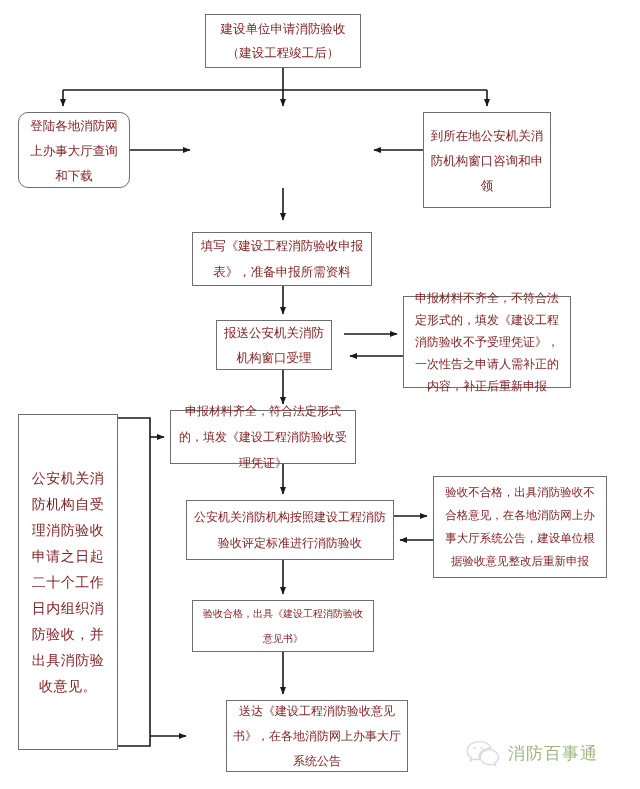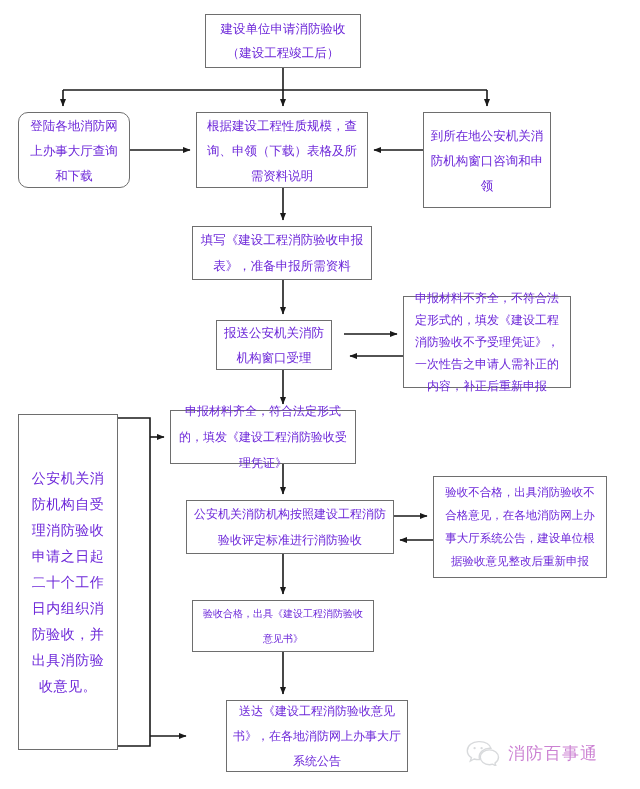--- a/index.html
+++ b/index.html
@@ -25,39 +25,39 @@
   }
   .node {
     position: absolute;
     box-sizing: border-box;
     border: 1px solid #6e6e6e;
     background: #ffffff;
     display: flex;
     align-items: center;
     justify-content: flex-start;
     text-align: center;
-    color: #6d28d9;
+    color: #7f1d1d;
     z-index: 2;
   }
   .node .txt {
     display: block;
     width: 100%;
     padding: 0 6px;
     box-sizing: border-box;
   }
   
   #n-apply        { left:205px; top:14px;  width:156px; height:54px;  font-size:12.5px; line-height:24px; }
   #n-web          { left:18px;  top:112px; width:112px; height:76px;  font-size:12.5px; line-height:25px;border-radius:10px; }
   #n-scope        { left:196px; top:112px; width:172px; height:76px;  font-size:12.5px; line-height:25px; }
   #n-counter      { left:423px; top:112px; width:128px; height:96px;  font-size:12.5px; line-height:25px; }
-  #n-fill         { left:192px; top:226px; width:180px; height:54px;  font-size:12.5px; line-height:26px; }
+  #n-fill         { left:192px; top:232px; width:180px; height:54px;  font-size:12.5px; line-height:26px; }
   #n-submit       { left:216px; top:320px; width:116px; height:50px;  font-size:12.5px; line-height:25px; }
   #n-incomplete   { left:403px; top:296px; width:168px; height:92px;  font-size:12px;   line-height:22px; }
   #n-complete     { left:170px; top:410px; width:186px; height:54px;  font-size:12px;   line-height:26px; }
-  #n-inspect      { left:186px; top:500px; width:208px; height:54px;  font-size:12px;   line-height:26px; }
+  #n-inspect      { left:186px; top:500px; width:208px; height:60px;  font-size:12px;   line-height:26px; }
   #n-fail         { left:433px; top:476px; width:174px; height:102px; font-size:11.5px; line-height:23px; }
   #n-pass         { left:192px; top:600px; width:182px; height:52px;  font-size:10px;   line-height:25px; }
   #n-deliver      { left:192px; top:700px; width:182px; height:72px;  font-size:12px;   line-height:25px;margin-left:34px; }
   
   #n-note {
     left:18px; top:414px; width:100px; height:336px;
     font-size:14px; line-height:26px; letter-spacing:0.5px;
   }
   #n-note .txt { padding: 0 10px; }
 
@@ -67,21 +67,21 @@
     left: 466px;
     top: 740px;
     display: flex;
     align-items: center;
     gap: 8px;
     z-index: 3;
     opacity: 0.55;
   }
   #watermark .wm-text {
     font-size: 17px;
-    color: #a21caf;
+    color: #4d7c0f;
     letter-spacing: 1px;
   }
   #watermark .wm-icon { display:block; }
 </style>
 </head>
 <body>
 
 <div id="canvas">
 
   <svg class="wires" viewBox="0 0 640 789" xmlns="http://www.w3.org/2000/svg">
@@ -136,23 +136,20 @@
 
   <div class="node" id="n-apply">
     <span class="txt">建设单位申请消防验收
 （建设工程竣工后）</span>
   </div>
 
   <div class="node" id="n-web">
     <span class="txt">登陆各地消防网上办事大厅查询和下载</span>
   </div>
 
-  <div class="node" id="n-scope">
-    <span class="txt">根据建设工程性质规模，查询、申领（下载）表格及所需资料说明</span>
-  </div>
 
   <div class="node" id="n-counter">
     <span class="txt">到所在地公安机关消防机构窗口咨询和申领</span>
   </div>
 
   <div class="node" id="n-fill">
     <span class="txt">填写《建设工程消防验收申报表》，准备申报所需资料</span>
   </div>
 
   <div class="node" id="n-submit">

